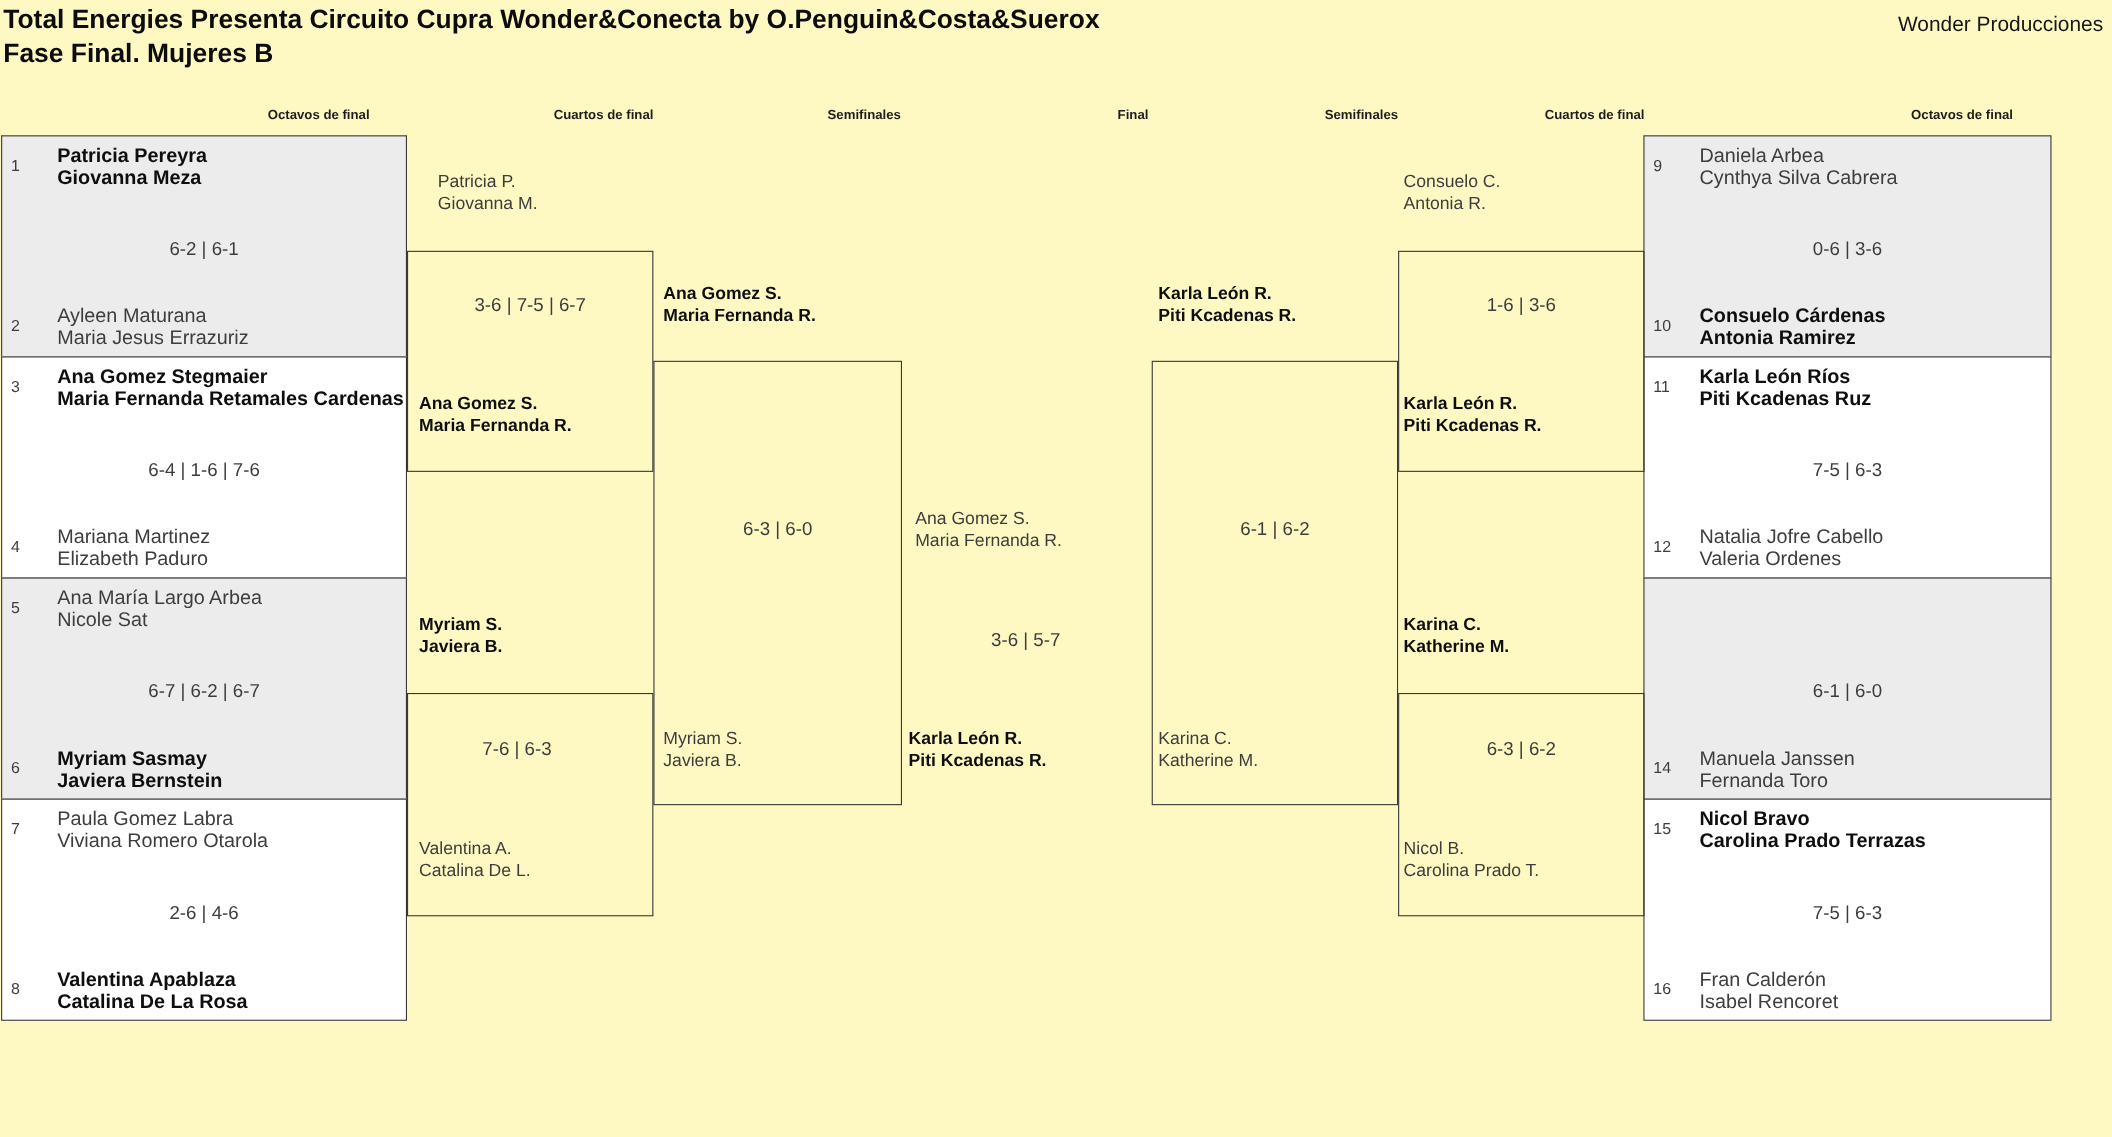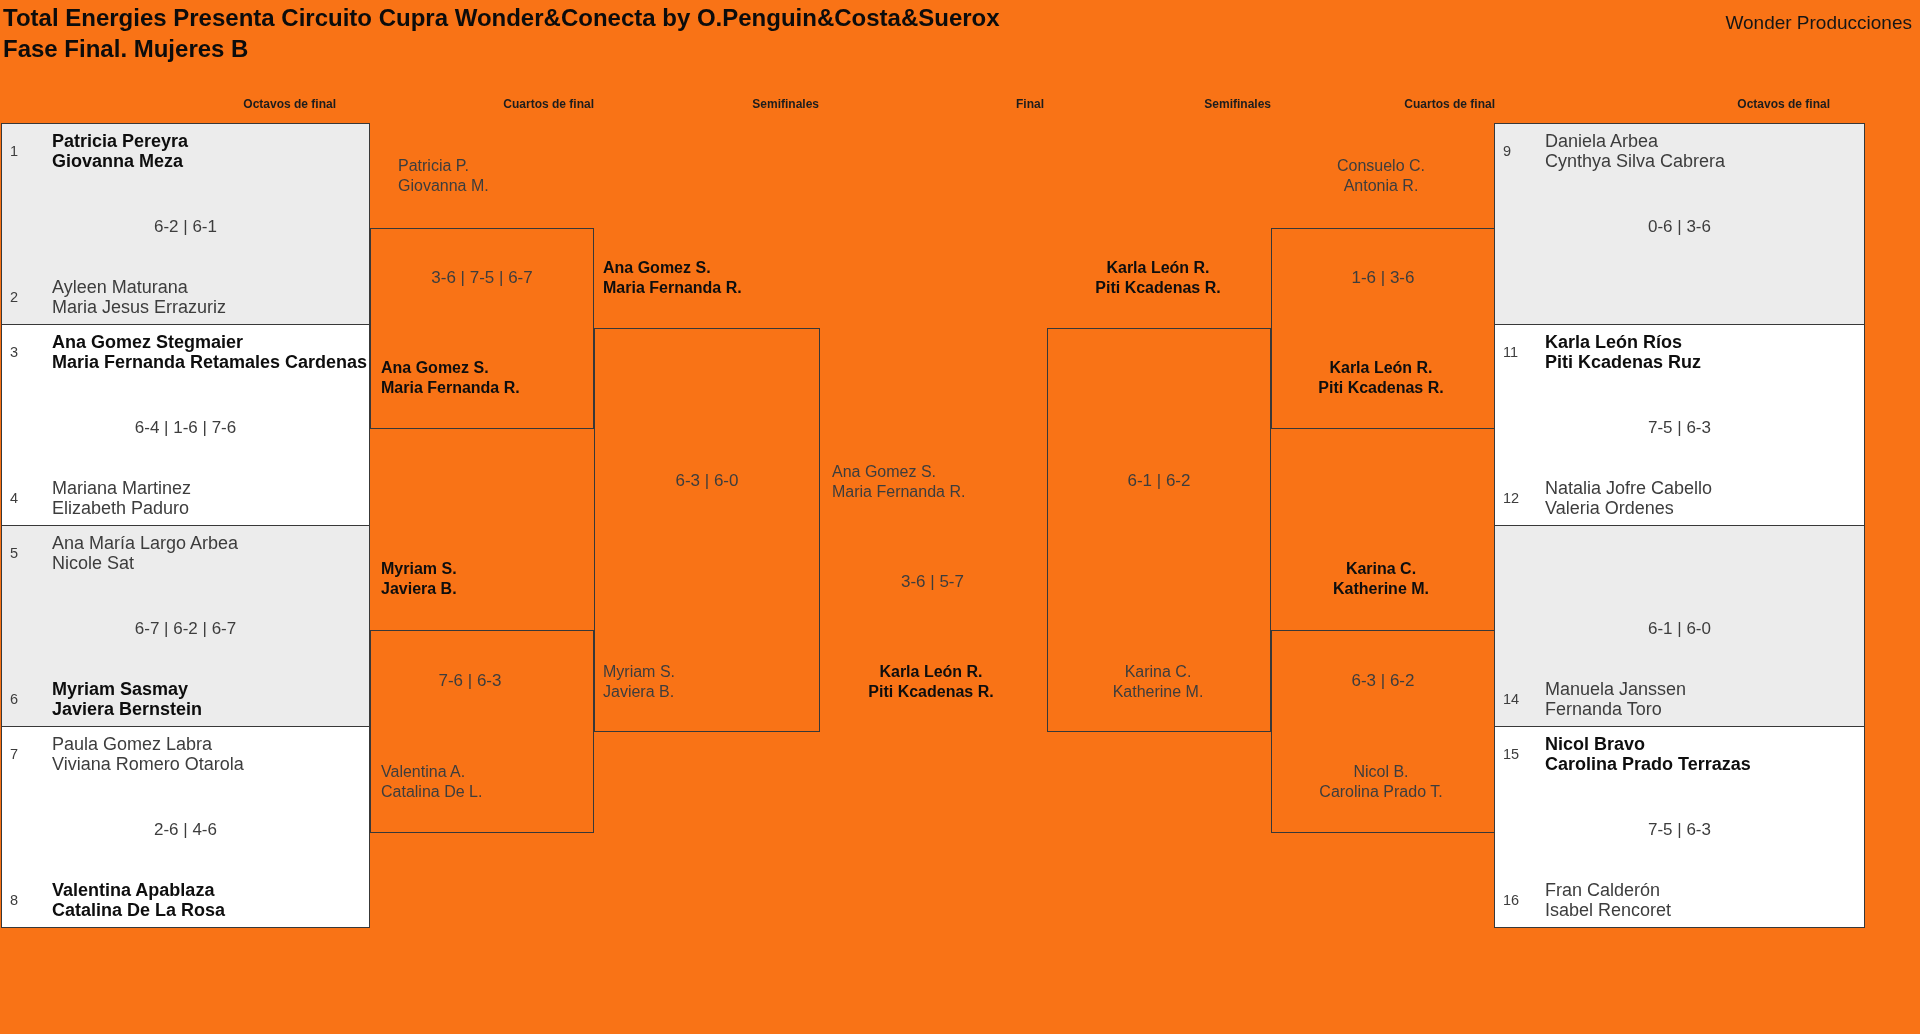--- a/index.html
+++ b/index.html
@@ -1,32 +1,32 @@
 <!DOCTYPE html>
 <html><head>
 <meta charset="utf-8">
 <style>
   html,body{margin:0;padding:0;background:#fff;}
-  .page{position:relative;width:1920px;height:1034px;background:#f97316;overflow:hidden;
+  .page{position:relative;width:1920px;height:1034px;background:#fef9c3;overflow:hidden;
         font-family:"Liberation Sans",sans-serif;color:#3d3d3d;}
   .title{position:absolute;left:3px;top:2px;font-size:24px;line-height:31px;font-weight:700;color:#0c0c0c;}
   .organizer{position:absolute;top:12px;right:8px;font-size:19px;font-weight:500;color:#161616;}
   .round-h{position:absolute;top:97px;font-size:12px;font-weight:600;color:#1d1d1d;text-align:right;}
   .box{position:absolute;border:1px solid #383838;box-sizing:border-box;background:transparent;}
   .r16{height:202px;background:#ffffff;}
   .r16.shaded{background:#ececec;}
   .team{position:absolute;left:8px;right:6px;display:flex;align-items:center;}
   .t-top{top:7px;}
   .t-bottom{bottom:7px;}
   .seed{min-width:20px;font-size:14.5px;color:#3d3d3d;flex:0 0 auto;}
   .names{margin-left:22px;font-size:18px;line-height:20px;color:#3d3d3d;}
   .ln{display:block;white-space:nowrap;}
   .score{position:absolute;left:0;right:0;top:93px;text-align:center;font-size:17px;color:#3d3d3d;}
   .lbl{position:absolute;width:210px;font-size:16px;line-height:20px;color:#3d3d3d;}
-  .lbl.r{text-align:center;}
+  .lbl.r{text-align:left;}
   .winner{font-weight:700;color:#0e0e0e;}
   .rscore{position:absolute;text-align:center;font-size:17px;color:#3d3d3d;}
 </style>
 </head>
 <body>
 
 <div class="page">
 
   <div class="title">
     <div>Total Energies Presenta Circuito Cupra Wonder&amp;Conecta by O.Penguin&amp;Costa&amp;Suerox</div>
@@ -118,20 +118,27 @@
 
     <div class="box r16 shaded" style="left:1494px;top:123px;width:371px">
       <div class="team t-top">
         <span class="seed">9</span>
         <span class="names">
           <span class="ln">Daniela Arbea</span>
           <span class="ln">Cynthya Silva Cabrera</span>
         </span>
       </div>
       <div class="score">0-6 | 3-6</div>
+      <div class="team t-bottom">
+        <span class="seed">10</span>
+        <span class="names winner">
+          <span class="ln">Consuelo Cárdenas</span>
+          <span class="ln">Antonia Ramirez</span>
+        </span>
+      </div>
     </div>
 
     <div class="box r16" style="left:1494px;top:324px;width:371px">
       <div class="team t-top">
         <span class="seed">11</span>
         <span class="names winner">
           <span class="ln">Karla León Ríos</span>
           <span class="ln">Piti Kcadenas Ruz</span>
         </span>
       </div>

